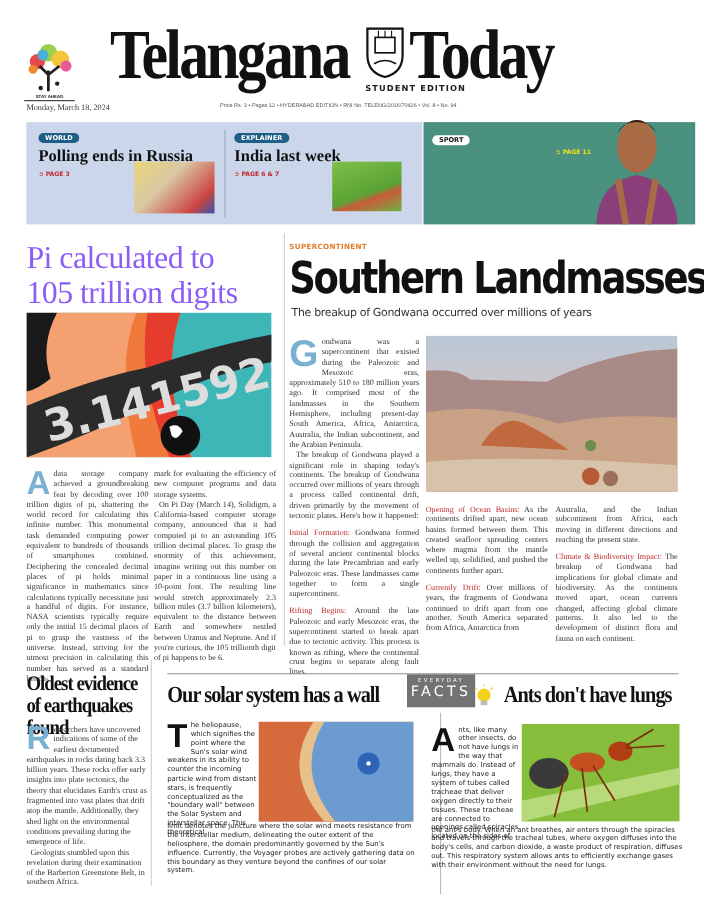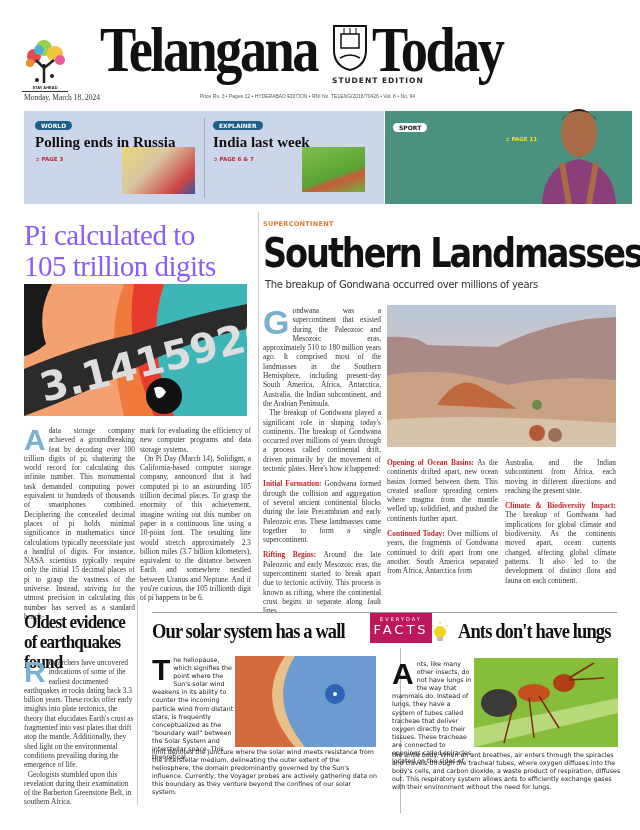--- a/index.html
+++ b/index.html
@@ -23,27 +23,27 @@
 .pi-h{left:24px;top:220px;font:29px/31px "Liberation Serif",serif;color:#8b5cf6;letter-spacing:-0.5px}
 .pi-img{left:24px;top:284px;width:223px;height:132px;overflow:hidden}
 .col{font:7.4px/9.3px "Liberation Serif",serif;color:#333;text-align:justify;hyphens:auto}
 .drop{float:left;font:bold 30px/26px "Liberation Sans",sans-serif;color:#7ab0d1;margin:1px 3px 0 0}
 .dropk{float:left;font:bold 30px/26px "Liberation Sans",sans-serif;color:#111;margin:1px 3px 0 0}
 
 .kicker{left:263px;top:220px;font:bold 6.5px "DejaVu Sans",sans-serif;color:#e07d2b;letter-spacing:.3px}
 .sl-h{left:263px;top:233px;font:bold 40px/1 "DejaVu Sans",sans-serif;color:#111;letter-spacing:-2.5px;transform:scaleX(0.84);transform-origin:left}
 .sl-sub{left:265px;top:279px;font:10px "DejaVu Sans",sans-serif;color:#333;letter-spacing:-.3px}
 .land-img{left:387px;top:305px;width:229px;height:142px;overflow:hidden}
-.red{color:#c0282d;font-weight:bold}
+.red{color:#c0282d;font-weight:normal}
 
 .rule{height:1px;background:#999}
 .oe-h{left:24px;top:612px;font:bold 19px/20px "Liberation Serif",serif;letter-spacing:-1px;color:#111;transform:scaleX(.9);transform-origin:left}
 .ss-h{left:152px;top:619px;font:bold 21px "Liberation Serif",serif;color:#111;letter-spacing:-1px;transform:scaleX(.88);transform-origin:left;white-space:nowrap}
 .ant-h{left:458px;top:619px;font:bold 21px "Liberation Serif",serif;color:#111;letter-spacing:-1px;transform:scaleX(.88);transform-origin:left;white-space:nowrap}
-.facts{left:370px;top:613px;width:62px;height:30px;background:#be185d;color:#fff;text-align:center}
+.facts{left:370px;top:613px;width:62px;height:30px;background:#737373;color:#fff;text-align:center}
 .facts .t1{font:5px "DejaVu Sans",sans-serif;letter-spacing:2px;padding-top:3px}
 .facts .t2{font:13px "DejaVu Sans",sans-serif;letter-spacing:3px;line-height:15px}
 .sans{font:6.3px/8.1px "DejaVu Sans",sans-serif;color:#222}
 </style>
 </head>
 <body>
 
 <div class="abs logo-tree">
   <svg width="46" height="50" viewBox="0 0 46 50">
     <circle cx="12" cy="18" r="7" fill="#e54b4b"></circle>
@@ -154,21 +154,21 @@
     <path d="M0 115 Q80 108 229 118 V142 H0Z" fill="#d7c2aa"></path>
     <circle cx="150" cy="128" r="8" fill="#b55a36"></circle>
       <circle cx="168" cy="130" r="7" fill="#9c6f5a"></circle>
     <circle cx="150" cy="100" r="5" fill="#6f8a4a"></circle>
   </svg>
 </div>
 
 <div class="abs col" style="left:387px;top:458px;width:111px">
   <span class="red">Opening of Ocean Basins:</span><span> As the continents drifted apart, new ocean basins formed between them. This created seafloor spreading centers where magma from the mantle welled up, solidified, and pushed the continents further apart.</span>
   <div style="height:6px"></div>
-  <span class="red">Continued Today:</span><span> Over millions of years, the fragments of Gondwana continued to drift apart from one another. South America separated from Africa, Antarctica from</span>
+  <span class="red">Currently Drift:</span><span> Over millions of years, the fragments of Gondwana continued to drift apart from one another. South America separated from Africa, Antarctica from</span>
 </div>
 <div class="abs col" style="left:505px;top:458px;width:111px">
   <span>Australia, and the Indian subcontinent from Africa, each moving in different directions and reaching the present state.</span>
   <div style="height:6px"></div>
   <span class="red">Climate &amp; Biodiversity Impact:</span><span> The breakup of Gondwana had implications for global climate and biodiversity. As the continents moved apart, ocean currents changed, affecting global climate patterns. It also led to the development of distinct flora and fauna on each continent.</span>
 </div>
 
 <div class="abs" style="left:137px;top:600px;width:1px;height:205px;background:#ccc"></div>
 <div class="abs oe-h" style="width:125px">Oldest evidence of earthquakes found</div>
 <div class="abs col" style="left:24px;top:658px;width:110px;text-align:left">

